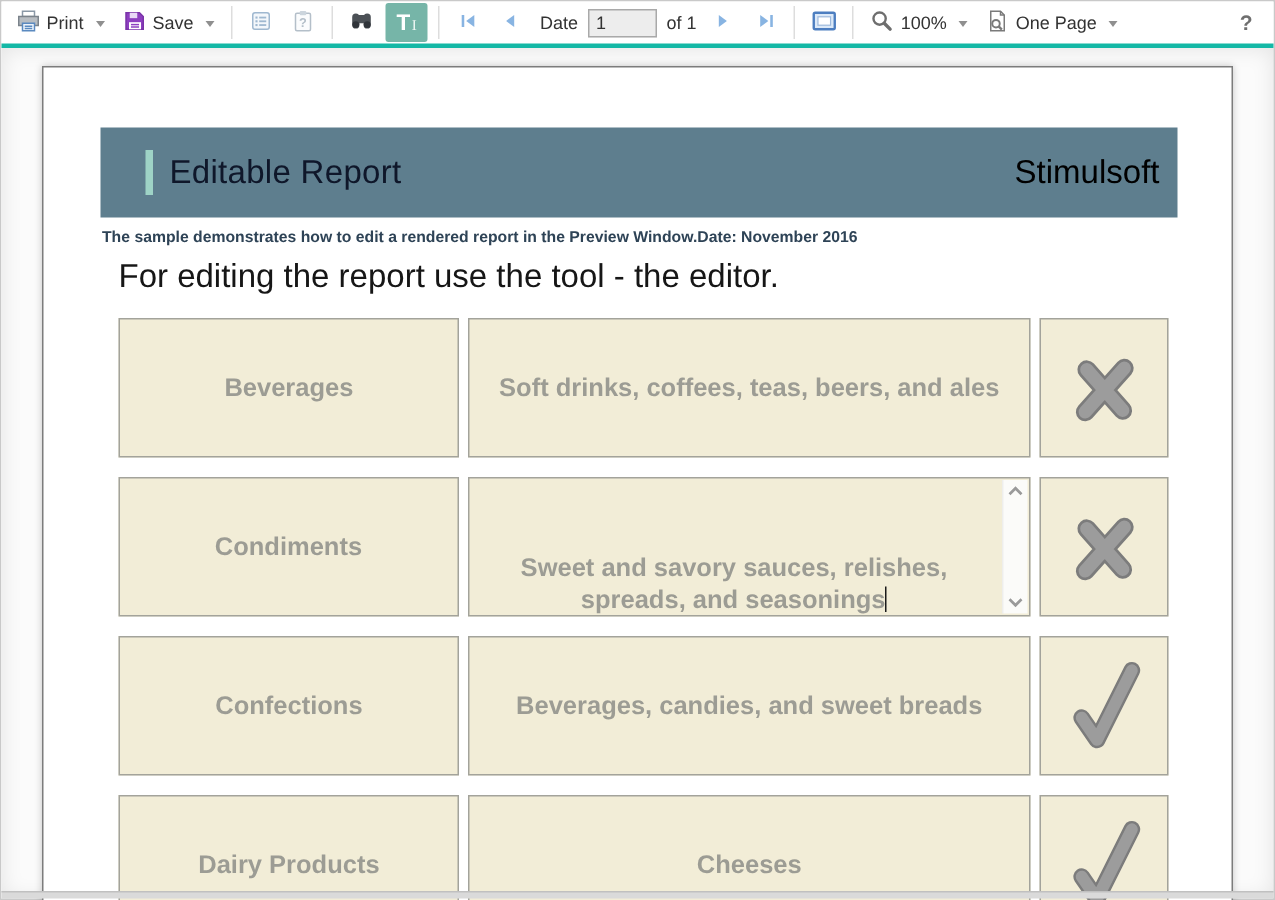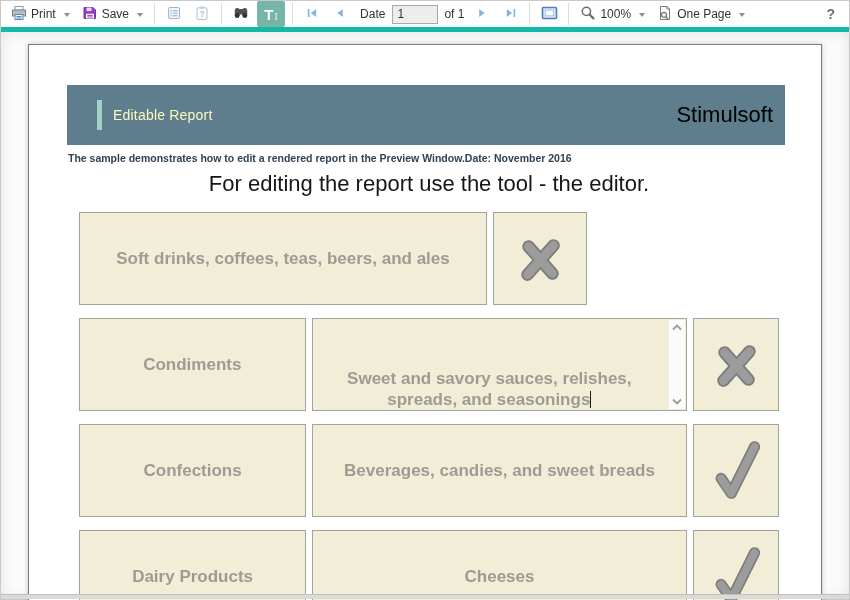--- a/index.html
+++ b/index.html
@@ -1,21 +1,21 @@
 <!DOCTYPE html>
 <html><head>
 <meta charset="utf-8">
 <style>
   * { margin:0; padding:0; box-sizing:border-box; }
   html,body { width:850px; height:600px; overflow:hidden; background:#fff;
               font-family:"Liberation Sans","DejaVu Sans",sans-serif; }
   #app { position:relative; width:850px; height:600px; border:1px solid #c9c9c9; background:#fff; }
 
   
-  .toolbar { position:relative; height:31px; background:#ffffff; border-bottom:5px solid #14b8a6;
+  .toolbar { position:relative; height:31px; background:#ffffff; border-bottom:3px solid #14b8a6;
              display:flex; align-items:center; padding:0 4px; font-size:12px; color:#333; }
   .tb-btn { display:flex; align-items:center; gap:4px; padding:0 6px; height:26px; cursor:default; }
   .tb-icon-btn { display:flex; align-items:center; justify-content:center; width:26px; height:26px; margin:0 1px; }
   .tb-sep { width:1px; height:22px; background:#dddddd; margin:0 5px; }
   .caret { width:0; height:0; border-left:3.5px solid transparent; border-right:3.5px solid transparent;
            border-top:4px solid #8f8f8f; margin-left:4px; margin-top:1px; }
   .editor-btn { width:28px; height:26px; background:#76b5a8; border-radius:2px; display:flex;
                 align-items:center; justify-content:center; margin:0 2px; }
   .editor-btn .t  { color:#fff; font-weight:bold; font-size:15px; line-height:1; }
   .editor-btn .ib { color:#eef7f4; font-family:"Liberation Serif",serif; font-size:10px; line-height:1;
@@ -32,27 +32,27 @@
   .bottom-strip { position:absolute; left:0; right:0; bottom:0; height:5px; background:#dadada;
                   border-top:1px solid #c0c0c0; z-index:6; }
 
   .page { position:absolute; left:27px; top:12px; width:794px; height:760px; background:#ffffff;
           border:1px solid #7c7c7c; box-shadow:0 0 5px rgba(0,0,0,0.22); }
 
   
   .band { position:absolute; left:38px; right:36px; top:40px; height:60px; background:#5e7e8e;
           display:flex; align-items:center; padding:0 12px 0 30px; }
   .band .accent { width:5px; height:30px; background:#9ed3c6; margin-right:11px; }
-  .band .rtitle { color:#fef9c3; font-size:14px; letter-spacing:0.2px; }
+  .band .rtitle { color:#0f172a; font-size:22px; letter-spacing:0.2px; }
   .band .brand  { margin-left:auto; color:#000000; font-size:22px; }
 
   .subline { position:absolute; left:39px; right:39px; top:107px; display:flex;
              justify-content:flex-start; font-size:10.5px; font-weight:bold; color:#2e4356; }
 
-  .instruction { position:absolute; left:50px; width:700px; top:126px; text-align:center;
+  .instruction { position:absolute; left:50px; width:700px; top:126px; text-align:left;
                  font-size:22px; color:#161616; }
 
   .rtable { position:absolute; left:50px; top:167px; width:700px; }
   .trow { display:flex; gap:6px; margin-bottom:13px; }
   .cell { background:#f2edd7; border:1px solid #a3a39b; height:93px; display:flex;
           align-items:center; justify-content:center; color:#9c9c94; font-weight:bold;
           font-size:17px; text-align:center; }
   .cat-cell  { width:248px; }
   .desc-cell { width:408px; position:relative; padding:0 5px; line-height:1.25; }
   .stat-cell { width:94px; }
@@ -240,20 +240,21 @@
       <div class="subline">
         <span>The sample demonstrates how to edit a rendered report in the Preview Window.</span>
         <span>Date: November 2016</span>
       </div>
 
       <div class="instruction">For editing the report use the tool - the editor.</div>
 
       <div class="rtable">
 
         <div class="trow">
+          <div class="cell cat-cell">Beverages</div>
           <div class="cell desc-cell">
             <span class="desc-inner"><span>Soft drinks, coffees, teas, beers, and ales</span></span>
 
           </div>
           <div class="cell stat-cell" data-status="cross">
             <svg class="icon-cross" viewBox="0 0 48 48" width="50" height="50">
               <g stroke-linecap="round" fill="none">
                 <path d="M13,12 L36,38 M37,11 L12,39" stroke="#7c7c7c" stroke-width="12"></path>
                 <path d="M13,12 L36,38 M37,11 L12,39" stroke="#9c9c9c" stroke-width="8.5"></path>
               </g>

